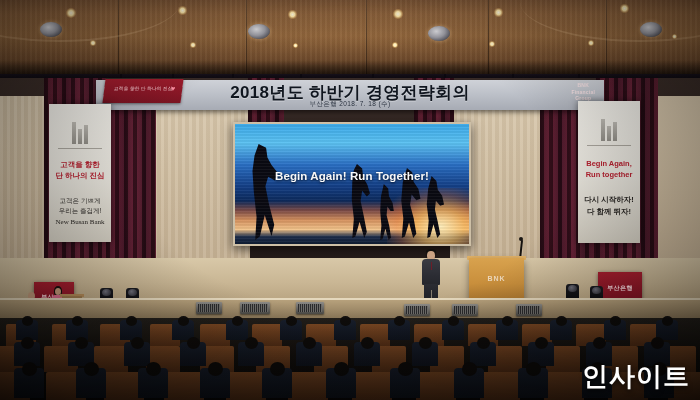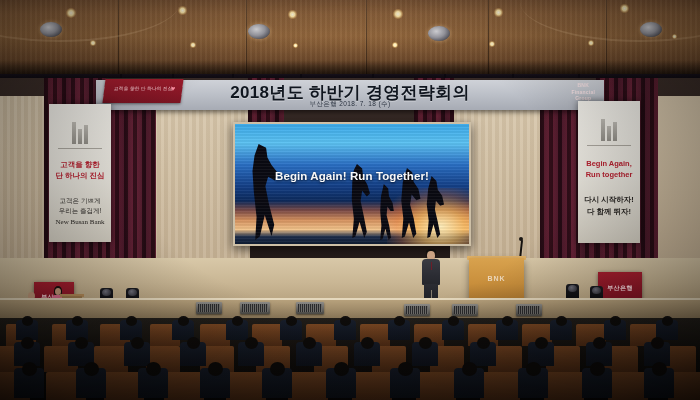--- a/index.html
+++ b/index.html
@@ -478,13 +478,14 @@
     <div class="phead" style="left:526px;top:44px;width:15px;height:14px;"></div>
     <div class="person" style="left:582px;top:50px;width:30px;height:30px;"></div>
     <div class="phead" style="left:590px;top:44px;width:15px;height:14px;"></div>
     <div class="person" style="left:644px;top:50px;width:30px;height:30px;"></div>
     <div class="phead" style="left:652px;top:44px;width:15px;height:14px;"></div>
   </div>
   <div class="house-dim"></div>
 
   <div class="vignette"></div>
 
+  <div class="watermark">인사이트</div>
 </div>
 
 </body></html>

